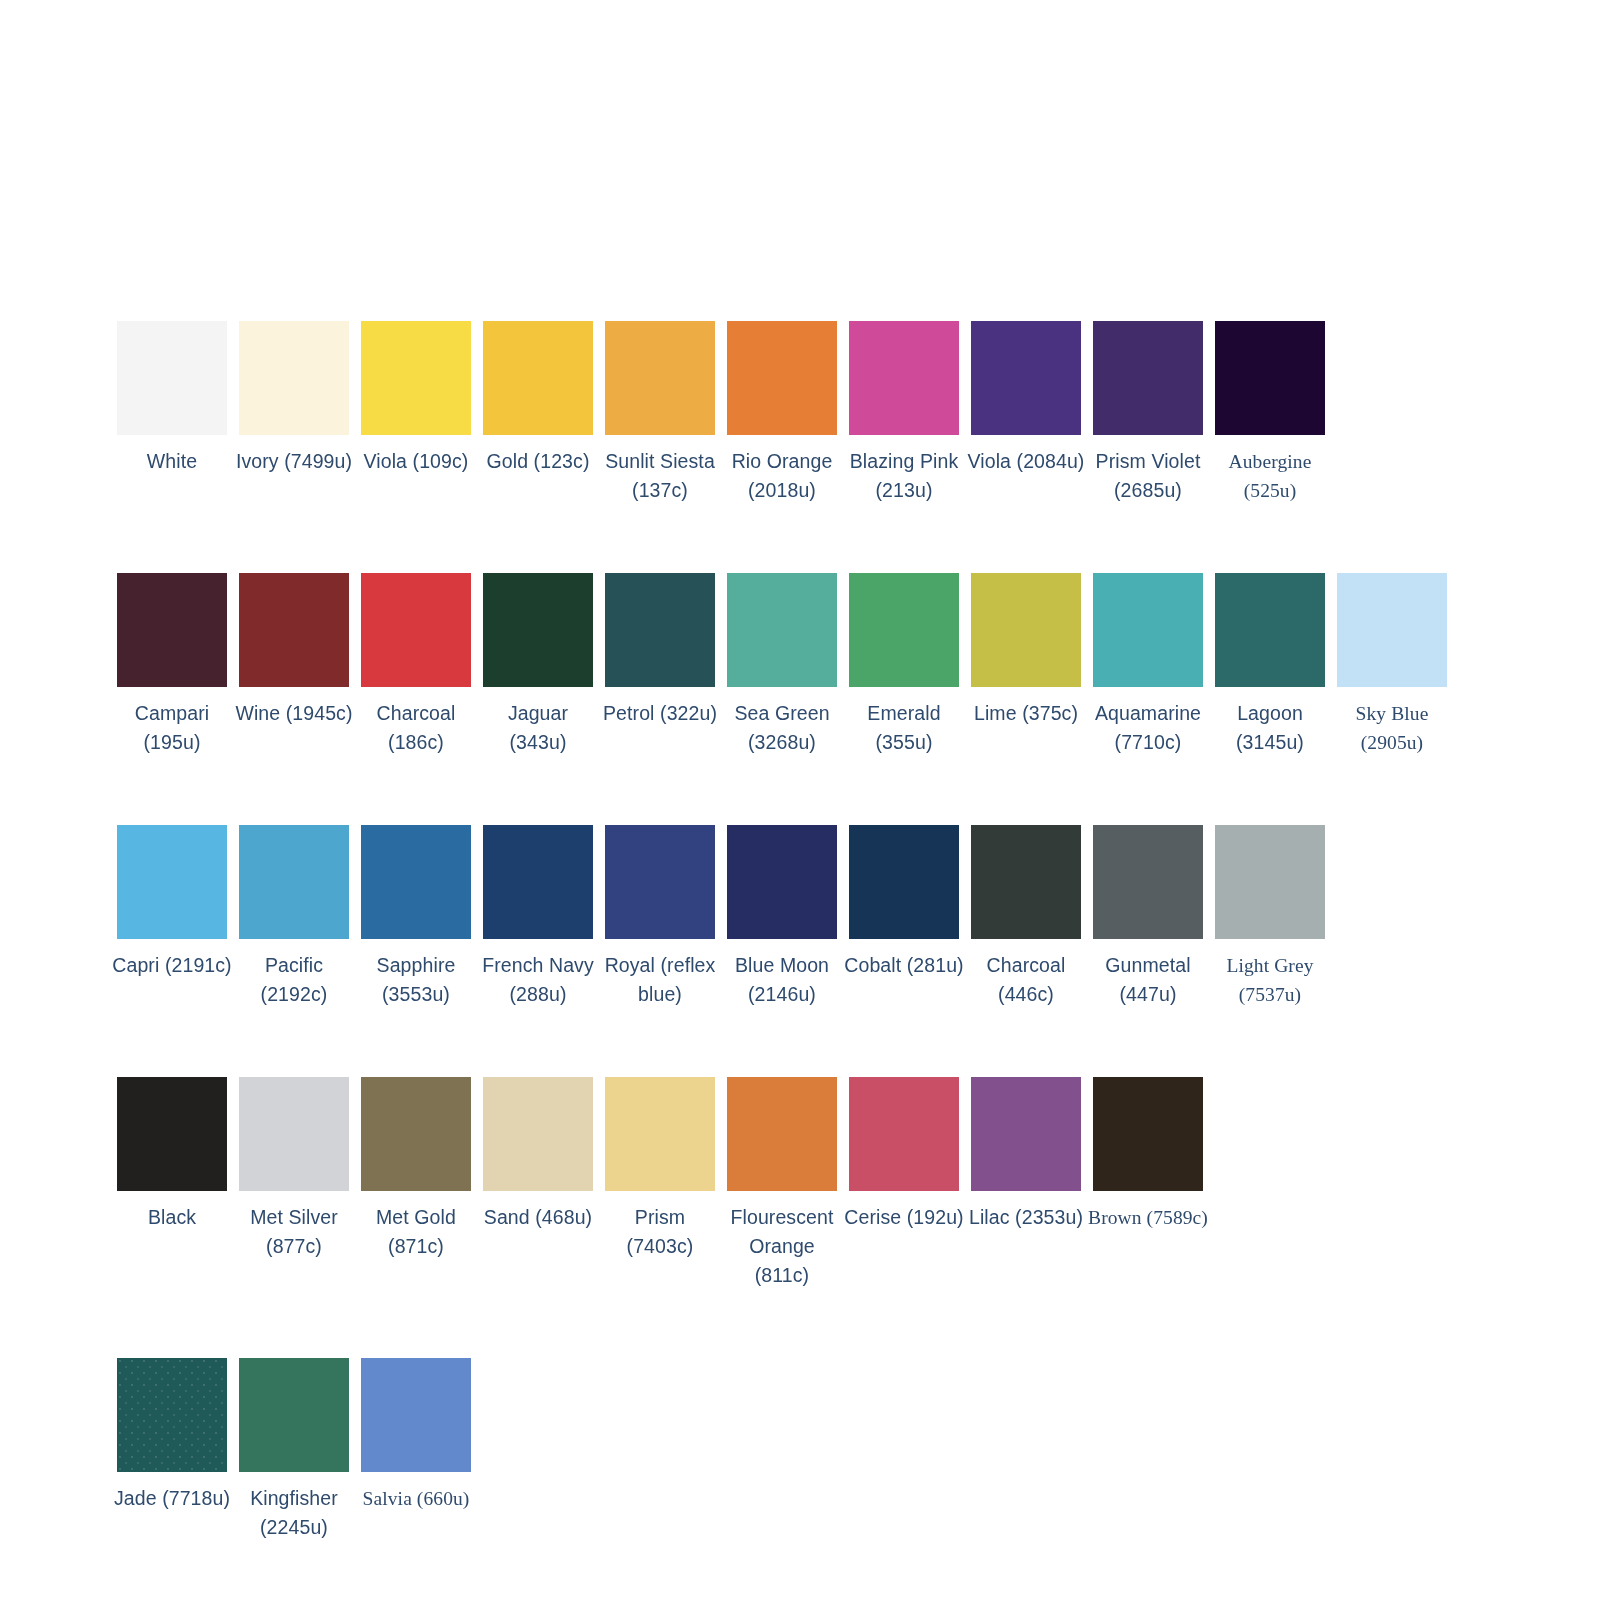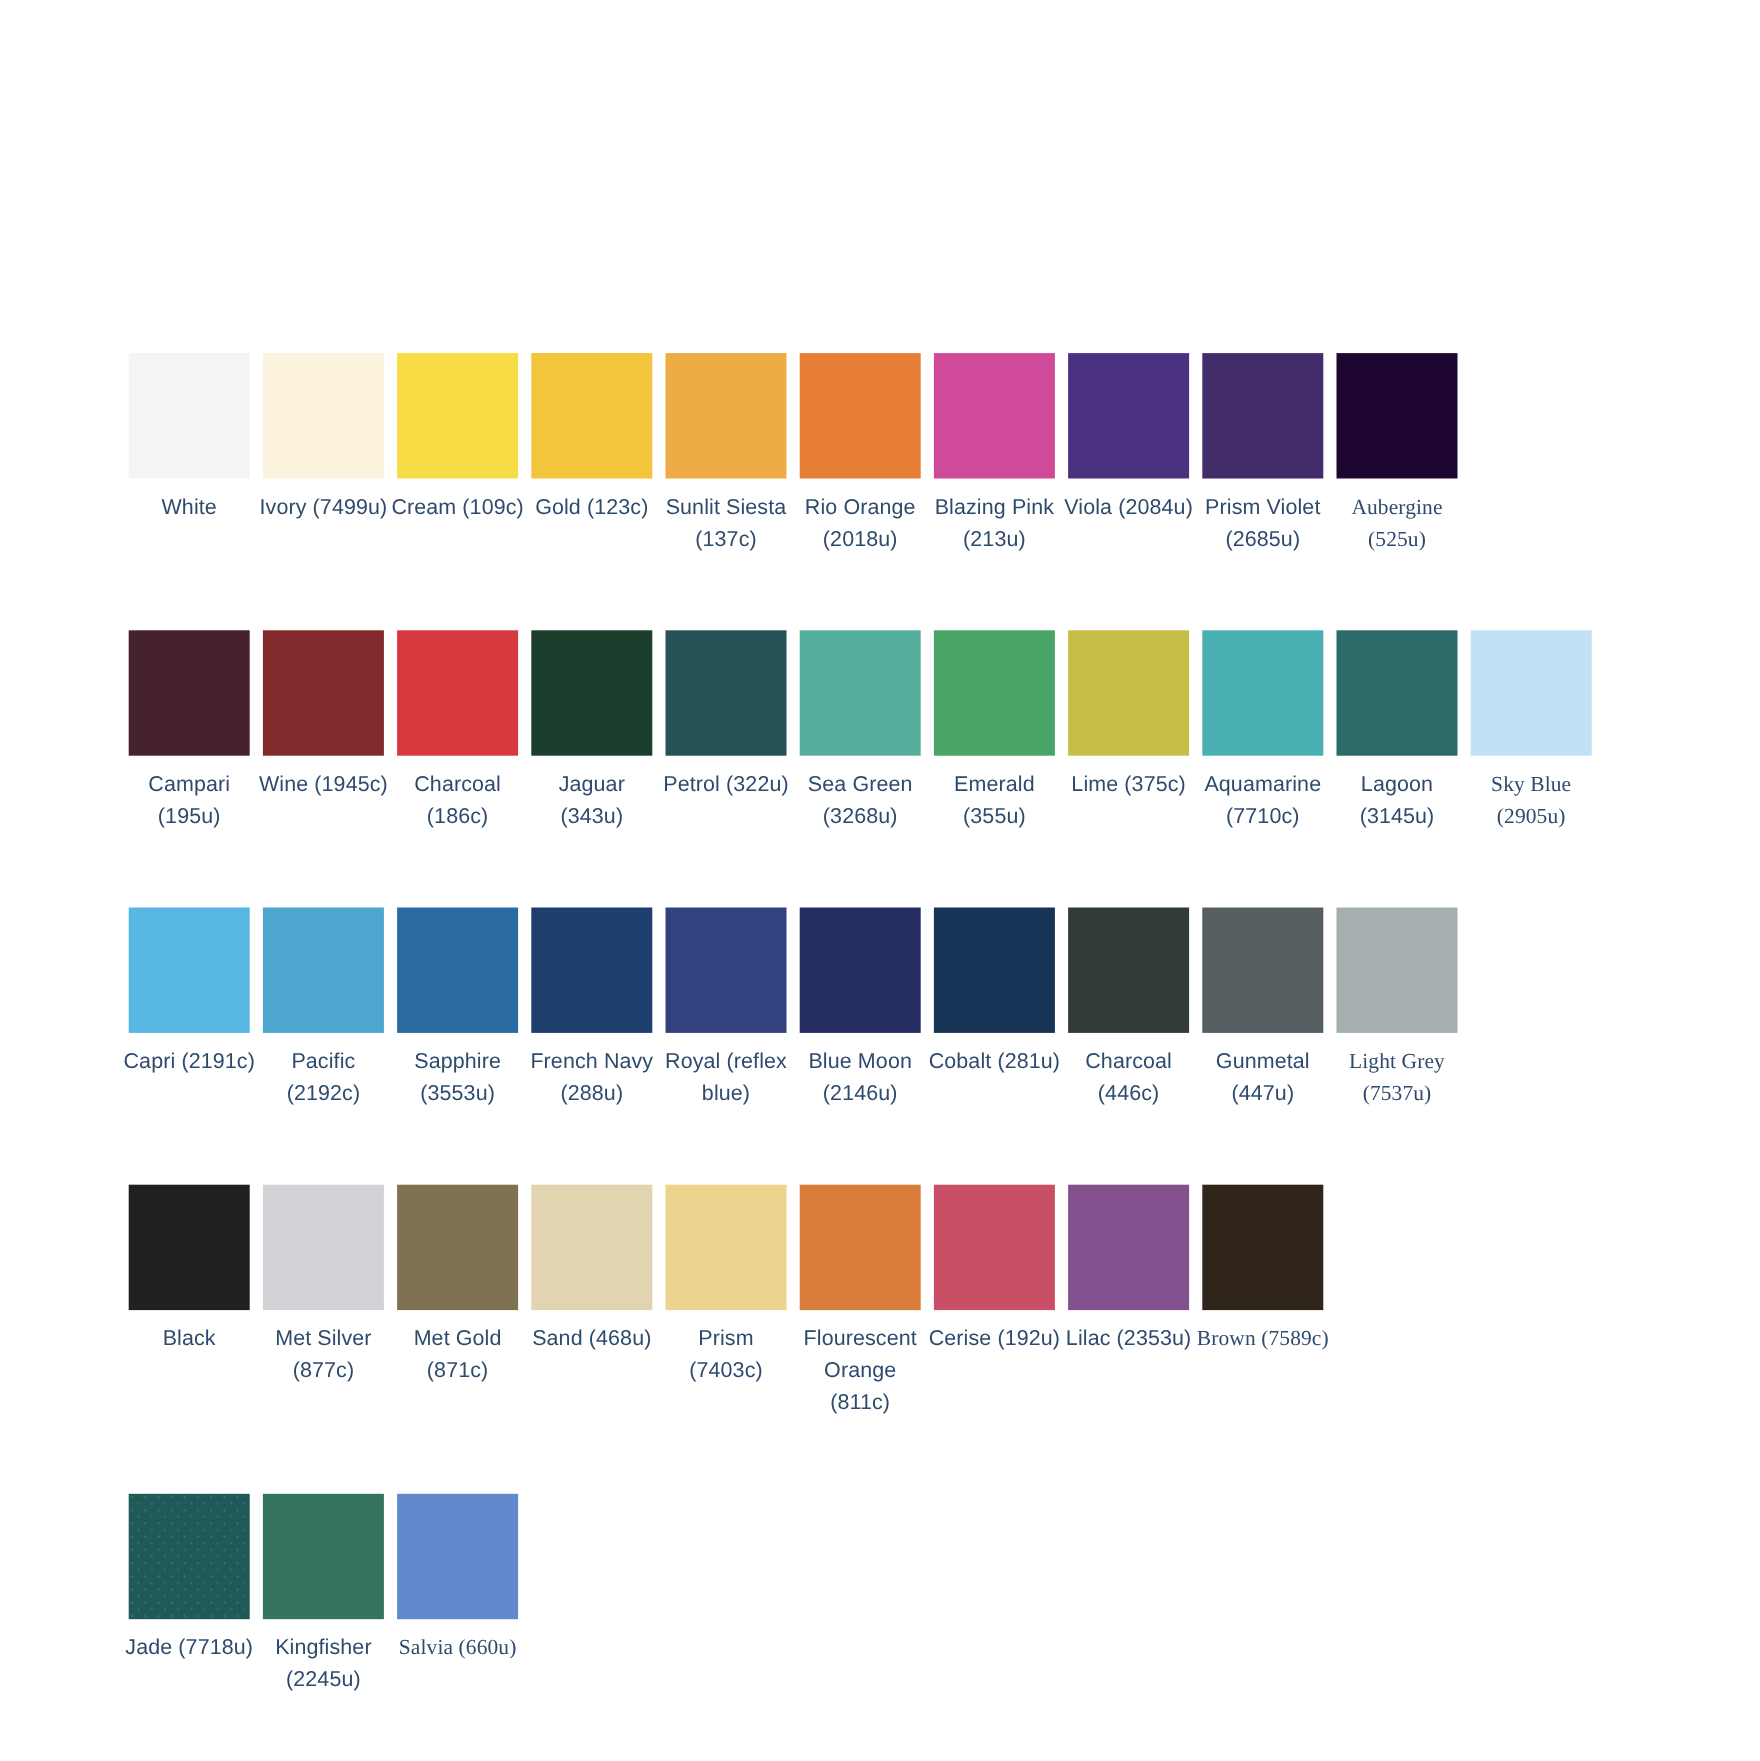--- a/index.html
+++ b/index.html
@@ -71,21 +71,21 @@
       <div class="swatch-cell">
         <div class="swatch-chip" style="background-color: rgb(244, 244, 244);"></div>
         <div class="swatch-label">White</div>
       </div>
       <div class="swatch-cell">
         <div class="swatch-chip" style="background-color: rgb(251, 243, 220);"></div>
         <div class="swatch-label">Ivory (7499u)</div>
       </div>
       <div class="swatch-cell">
         <div class="swatch-chip" style="background-color: rgb(247, 220, 70);"></div>
-        <div class="swatch-label">Cream (109c)</div>
+        <div class="swatch-label">Viola (109c)</div>
       </div>
       <div class="swatch-cell">
         <div class="swatch-chip" style="background-color: rgb(242, 197, 61);"></div>
         <div class="swatch-label">Gold (123c)</div>
       </div>
       <div class="swatch-cell">
         <div class="swatch-chip" style="background-color: rgb(238, 172, 68);"></div>
         <div class="swatch-label">Sunlit Siesta (137c)</div>
       </div>
       <div class="swatch-cell">

